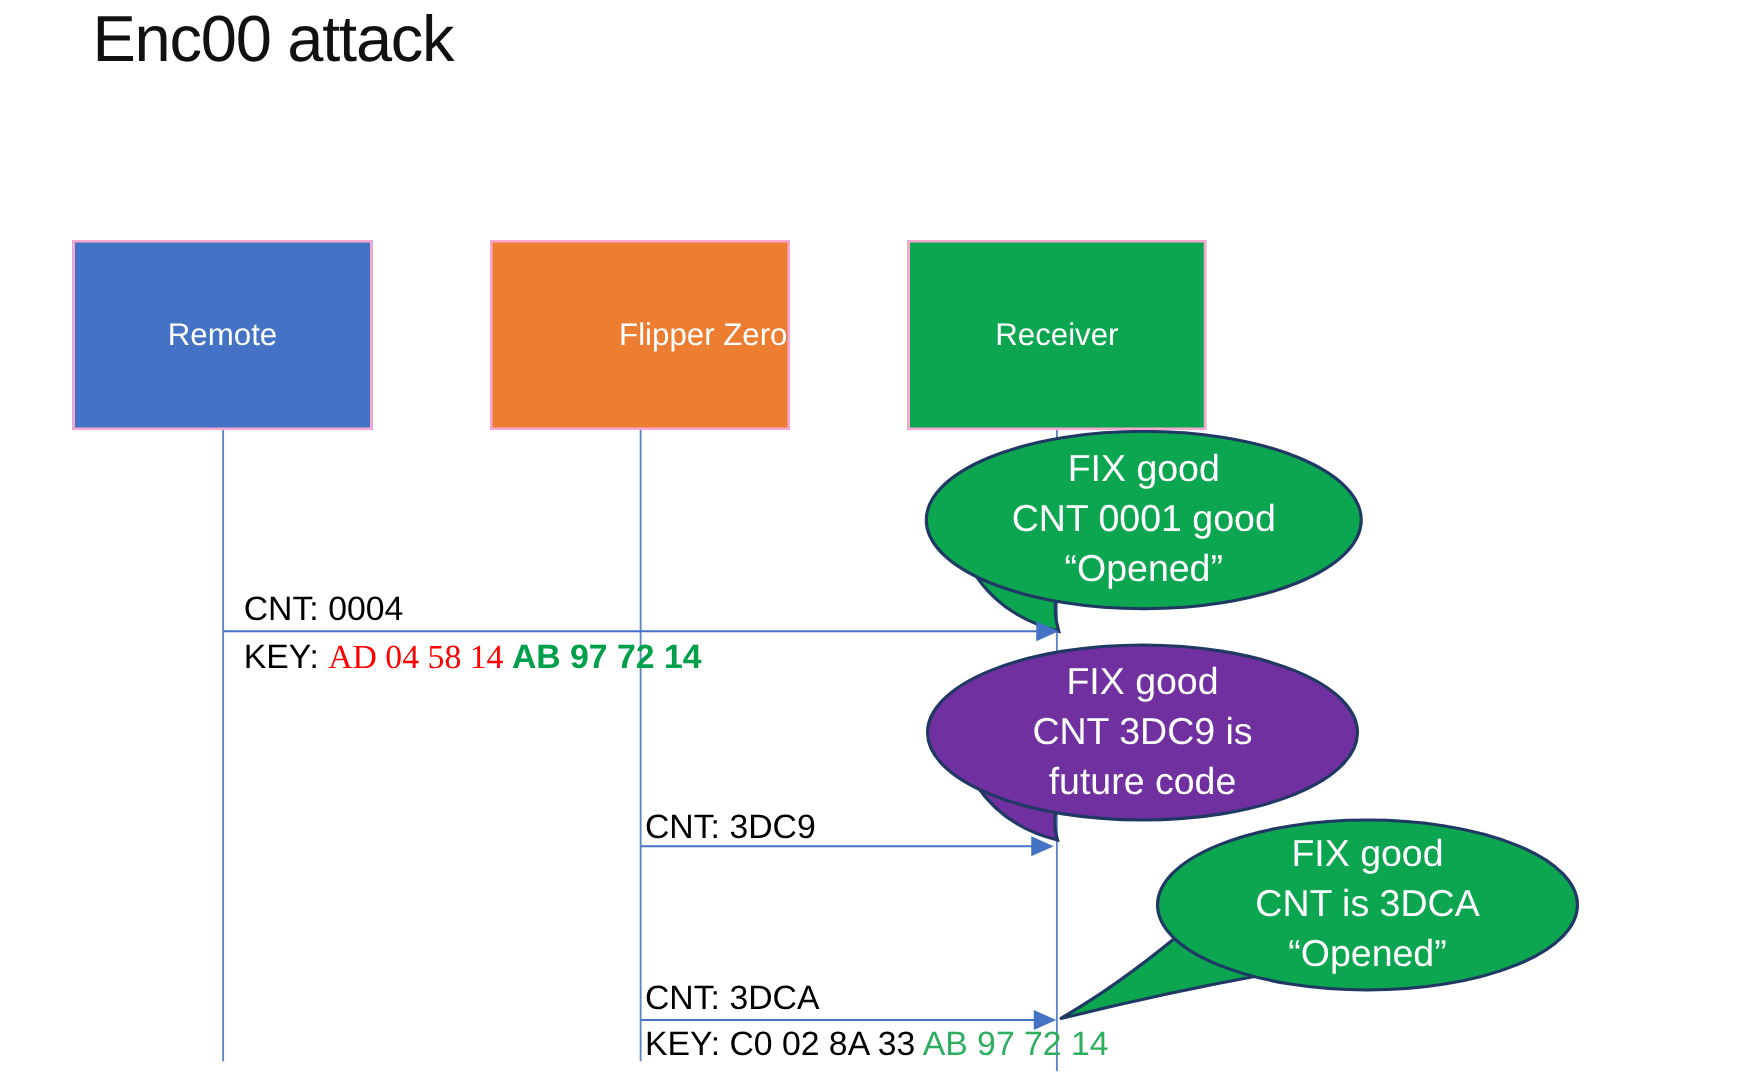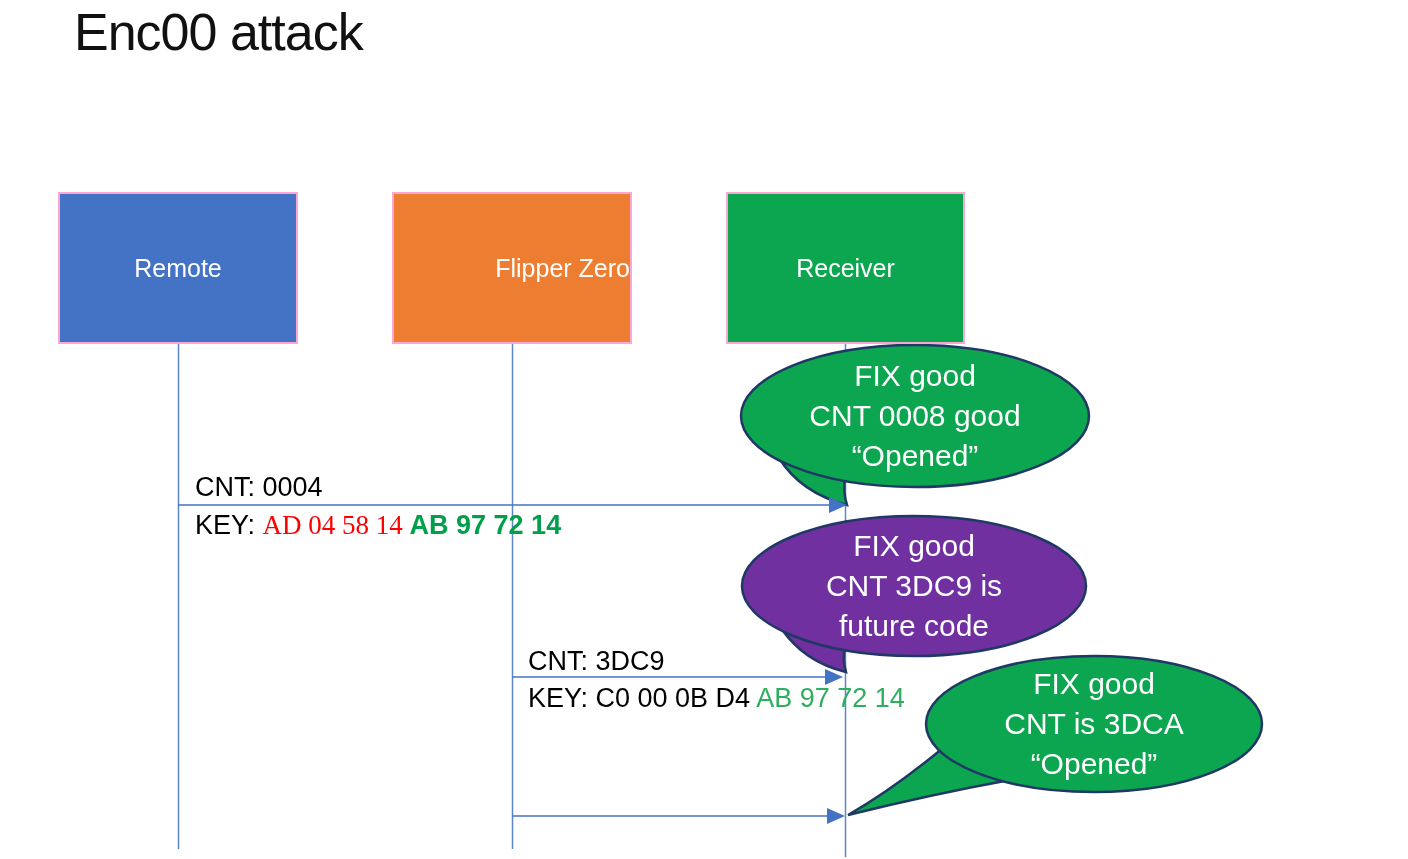--- a/index.html
+++ b/index.html
@@ -17,21 +17,21 @@
          display:flex;align-items:center;justify-content:center;
          color:#ffffff;font-size:25px;margin-top:28px;}
   .actor.remote{left:58px;background:#4472C4;}
   .actor.flipper{left:392px;background:#ED7D31;justify-content:flex-end;}
   .actor.receiver{left:726px;background:#0BA64F;width:239px;}
 
   .msg{position:absolute;z-index:3;font-size:27px;color:#000000;white-space:nowrap;}
   .msg .line{height:38px;line-height:38px;}
   .msg1{left:195px;top:468px;}
   .msg2{left:516px;top:643px;}
-  .msg2 .line,.msg3 .line{height:37px;line-height:37px;margin-left:12px;}
+  .msg2 .line,.msg3 .line{height:37px;line-height:37px;}
   .msg3{left:516px;top:780px;}
   .key-red{color:#FF0000;font-family:Liberation Serif, serif;}
   .key-green-bold{color:#00A04A;font-weight:bold;}
   .key-green{color:#2EAF5F;}
 
   .bubble-text{position:absolute;z-index:3;width:350px;text-align:center;
                color:#ffffff;font-size:30px;line-height:40px;}
   .bt1{left:740px;top:356px;}
   .bt2{left:739px;top:526px;}
   .bt3{left:919px;top:664px;}
@@ -78,27 +78,30 @@
     <span>Receiver</span>
   </div>
 
   <div class="msg msg1">
     <div class="line">CNT: 0004</div>
     <div class="line"><span>KEY: </span><span class="key-red">AD 04 58 14 </span><span class="key-green-bold">AB 97 72 14</span></div>
   </div>
 
   <div class="msg msg2">
     <div class="line">CNT: 3DC9</div>
-    <div class="line"><span>KEY: C0 00 0B D4 </span><span class="key-green">AB 97 72 14</span></div>
   </div>
 
+  <div class="msg msg3">
+    <div class="line">CNT: 3DCA</div>
+    <div class="line"><span>KEY: C0 02 8A 33 </span><span class="key-green">AB 97 72 14</span></div>
+  </div>
 
   <div class="bubble-text bt1">
     <div>FIX good</div>
-    <div>CNT 0008 good</div>
+    <div>CNT 0001 good</div>
     <div>“Opened”</div>
   </div>
   <div class="bubble-text bt2">
     <div>FIX good</div>
     <div>CNT 3DC9 is</div>
     <div>future code</div>
   </div>
   <div class="bubble-text bt3">
     <div>FIX good</div>
     <div>CNT is 3DCA</div>

